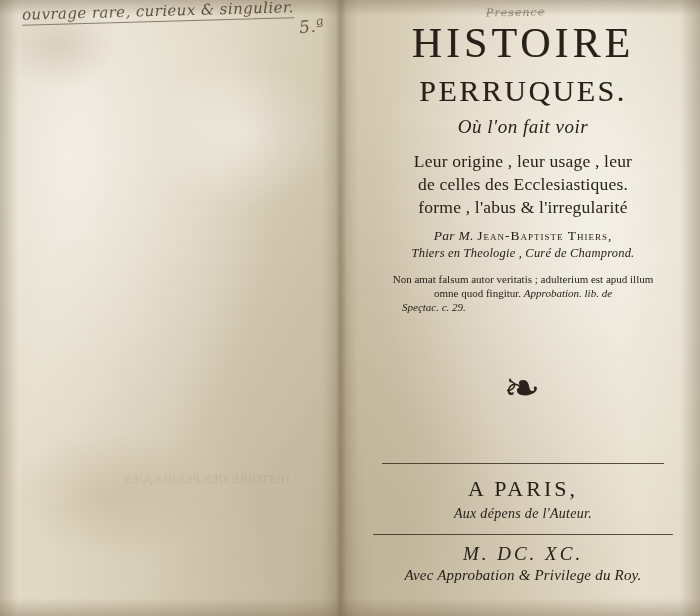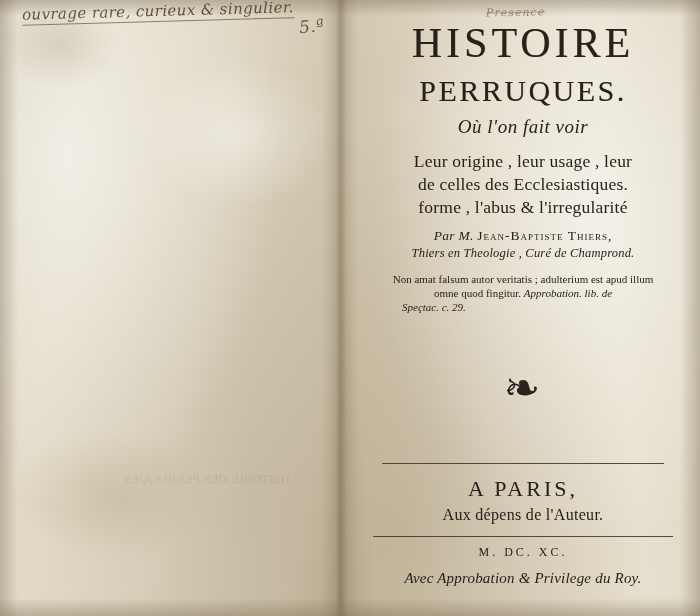--- a/index.html
+++ b/index.html
@@ -202,37 +202,39 @@
     margin: 52px auto 0 auto;
     opacity: 0.85;
   }
   .t-place {
     margin-top: 12px;
     font-size: 22px;
     letter-spacing: 3px;
   }
   .t-expense {
     margin-top: 4px;
-    font-size: 16px;
+    font-size: 14px;
+    font-style: italic;
     letter-spacing: 0.3px;
   }
   .imprint-rule2 {
     width: 300px;
     height: 1px;
     background: #3a3125;
     margin: 12px auto 0 auto;
     opacity: 0.85;
   }
   .t-date {
     margin-top: 8px;
-    font-size: 12px;
+    font-size: 19px;
     letter-spacing: 3px;
+    font-style: italic;
   }
   .t-privilege {
-    margin-top: 10px;
+    margin-top: 2px;
     font-size: 15px;
     font-style: italic;
     letter-spacing: 0.2px;
   }
 
   
   .showthrough {
     position: absolute;
     left: 60px;
     top: 470px;

